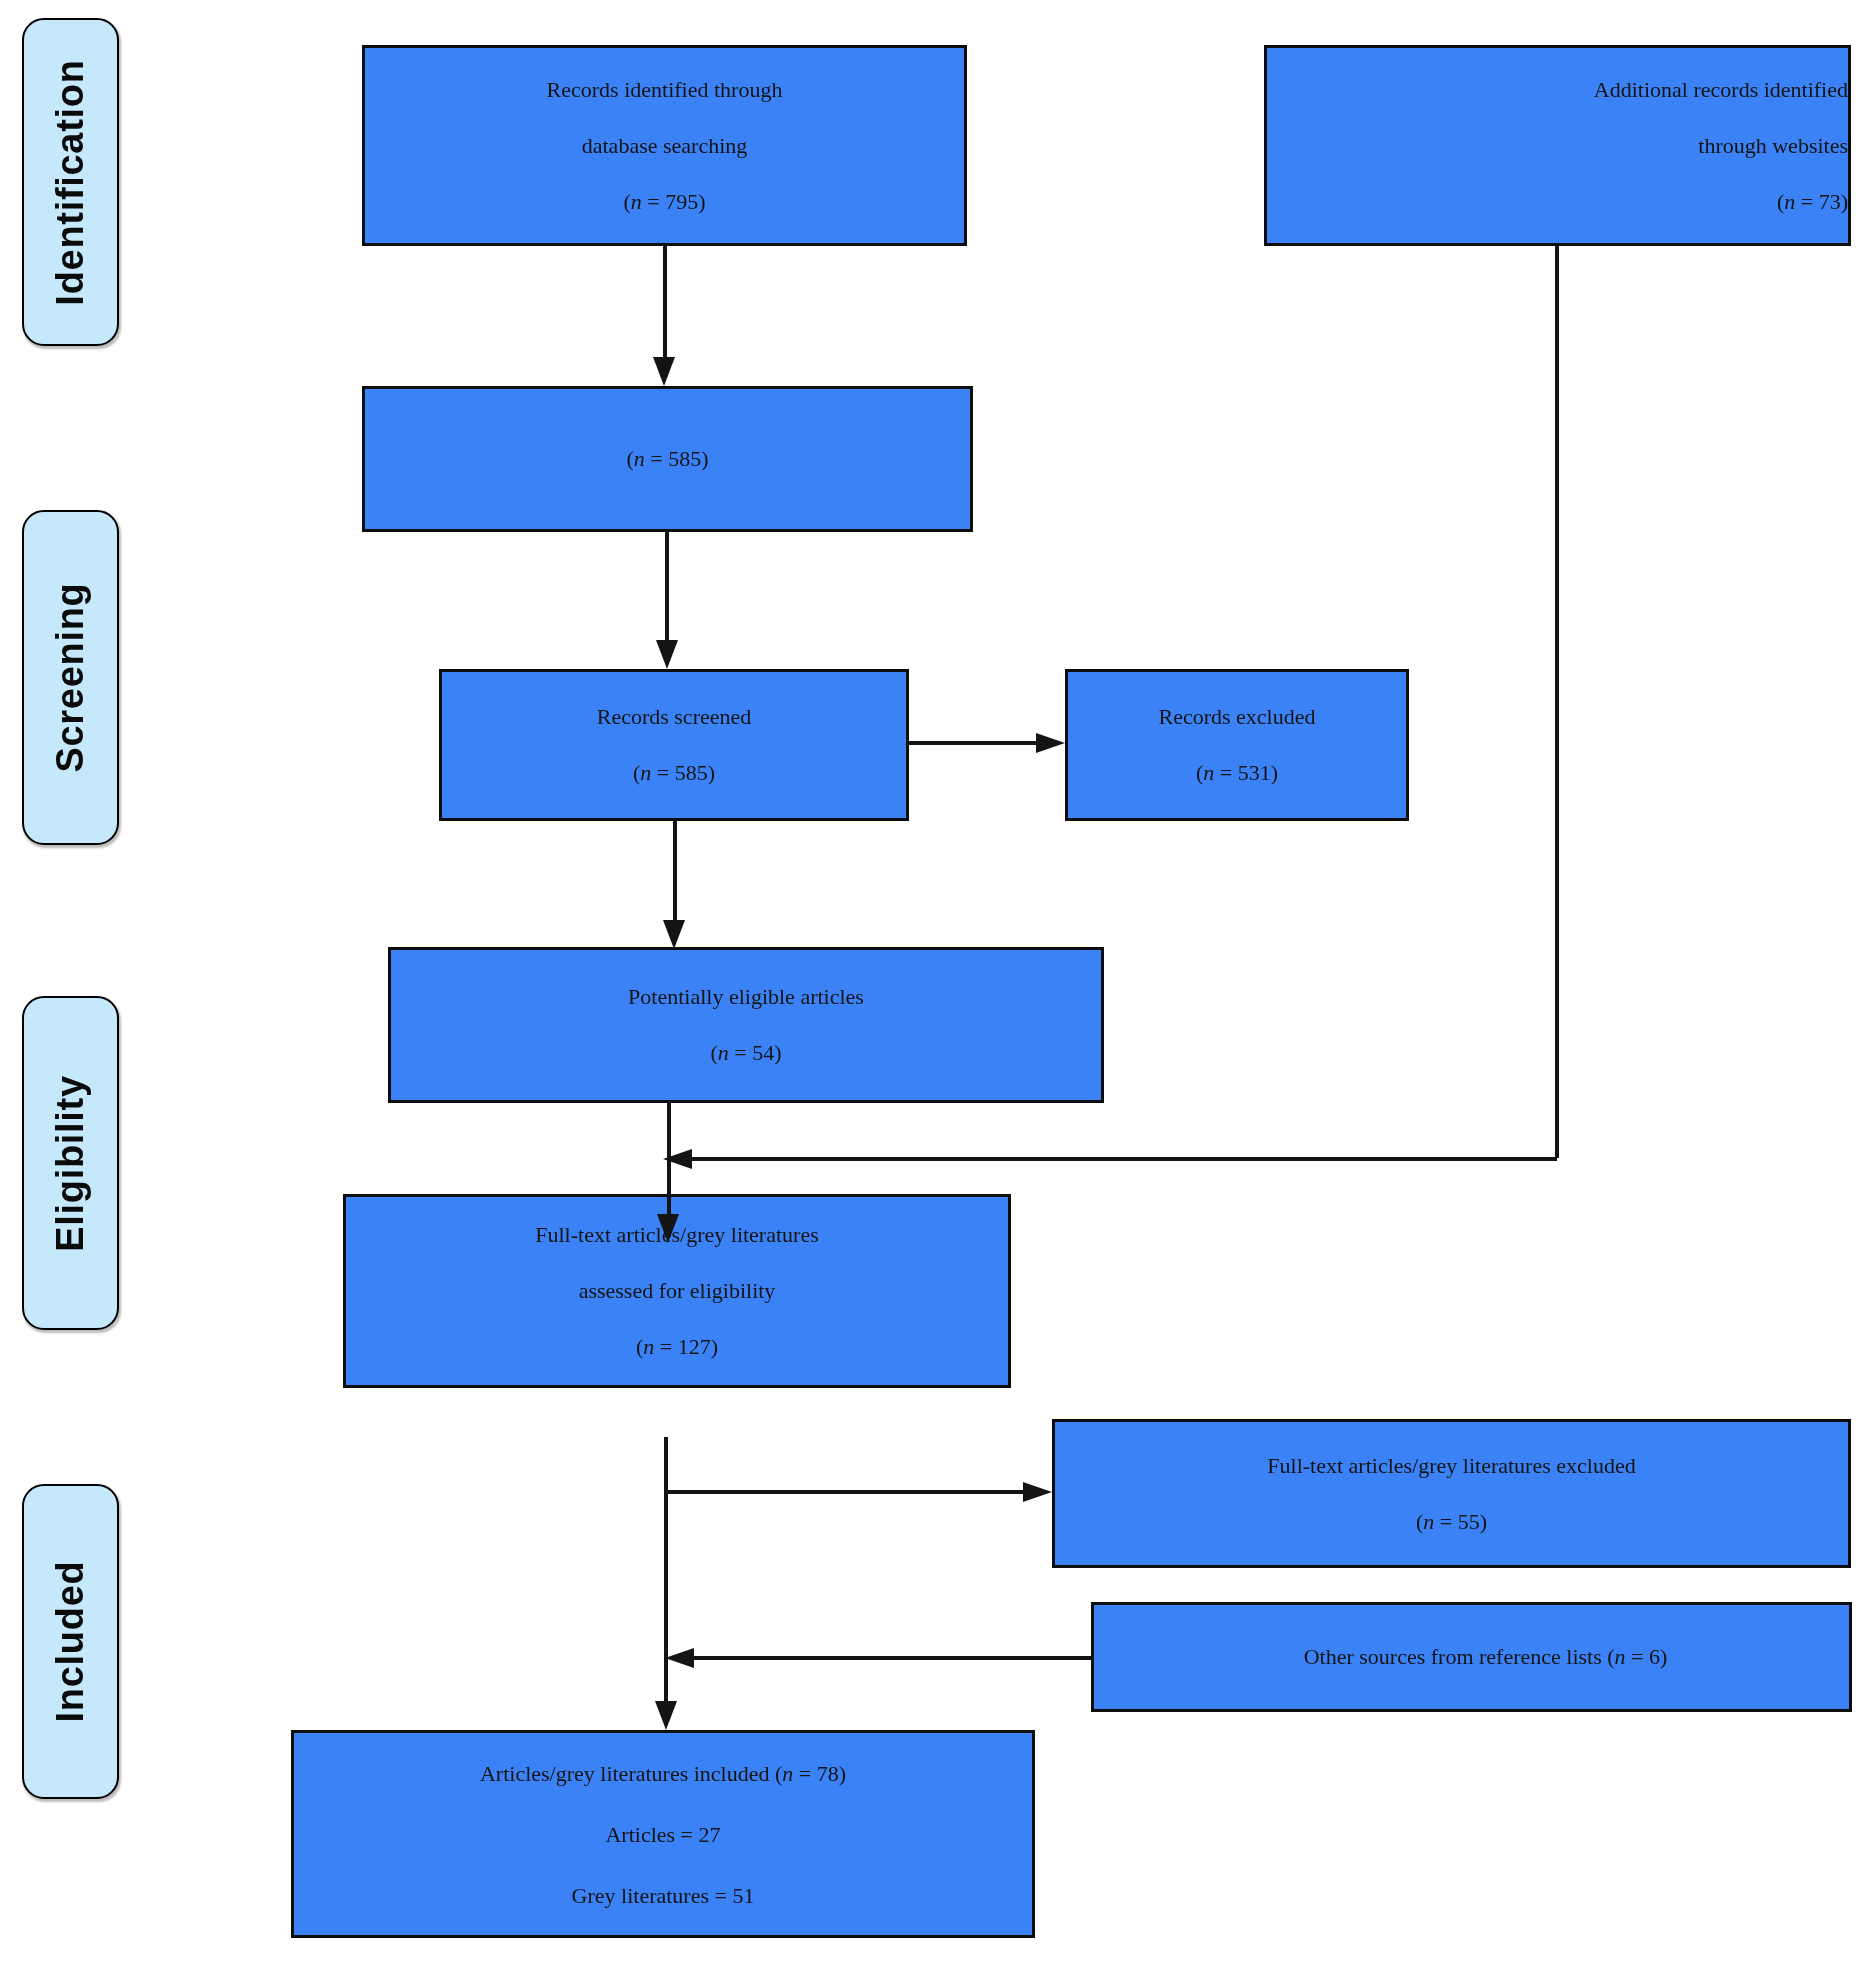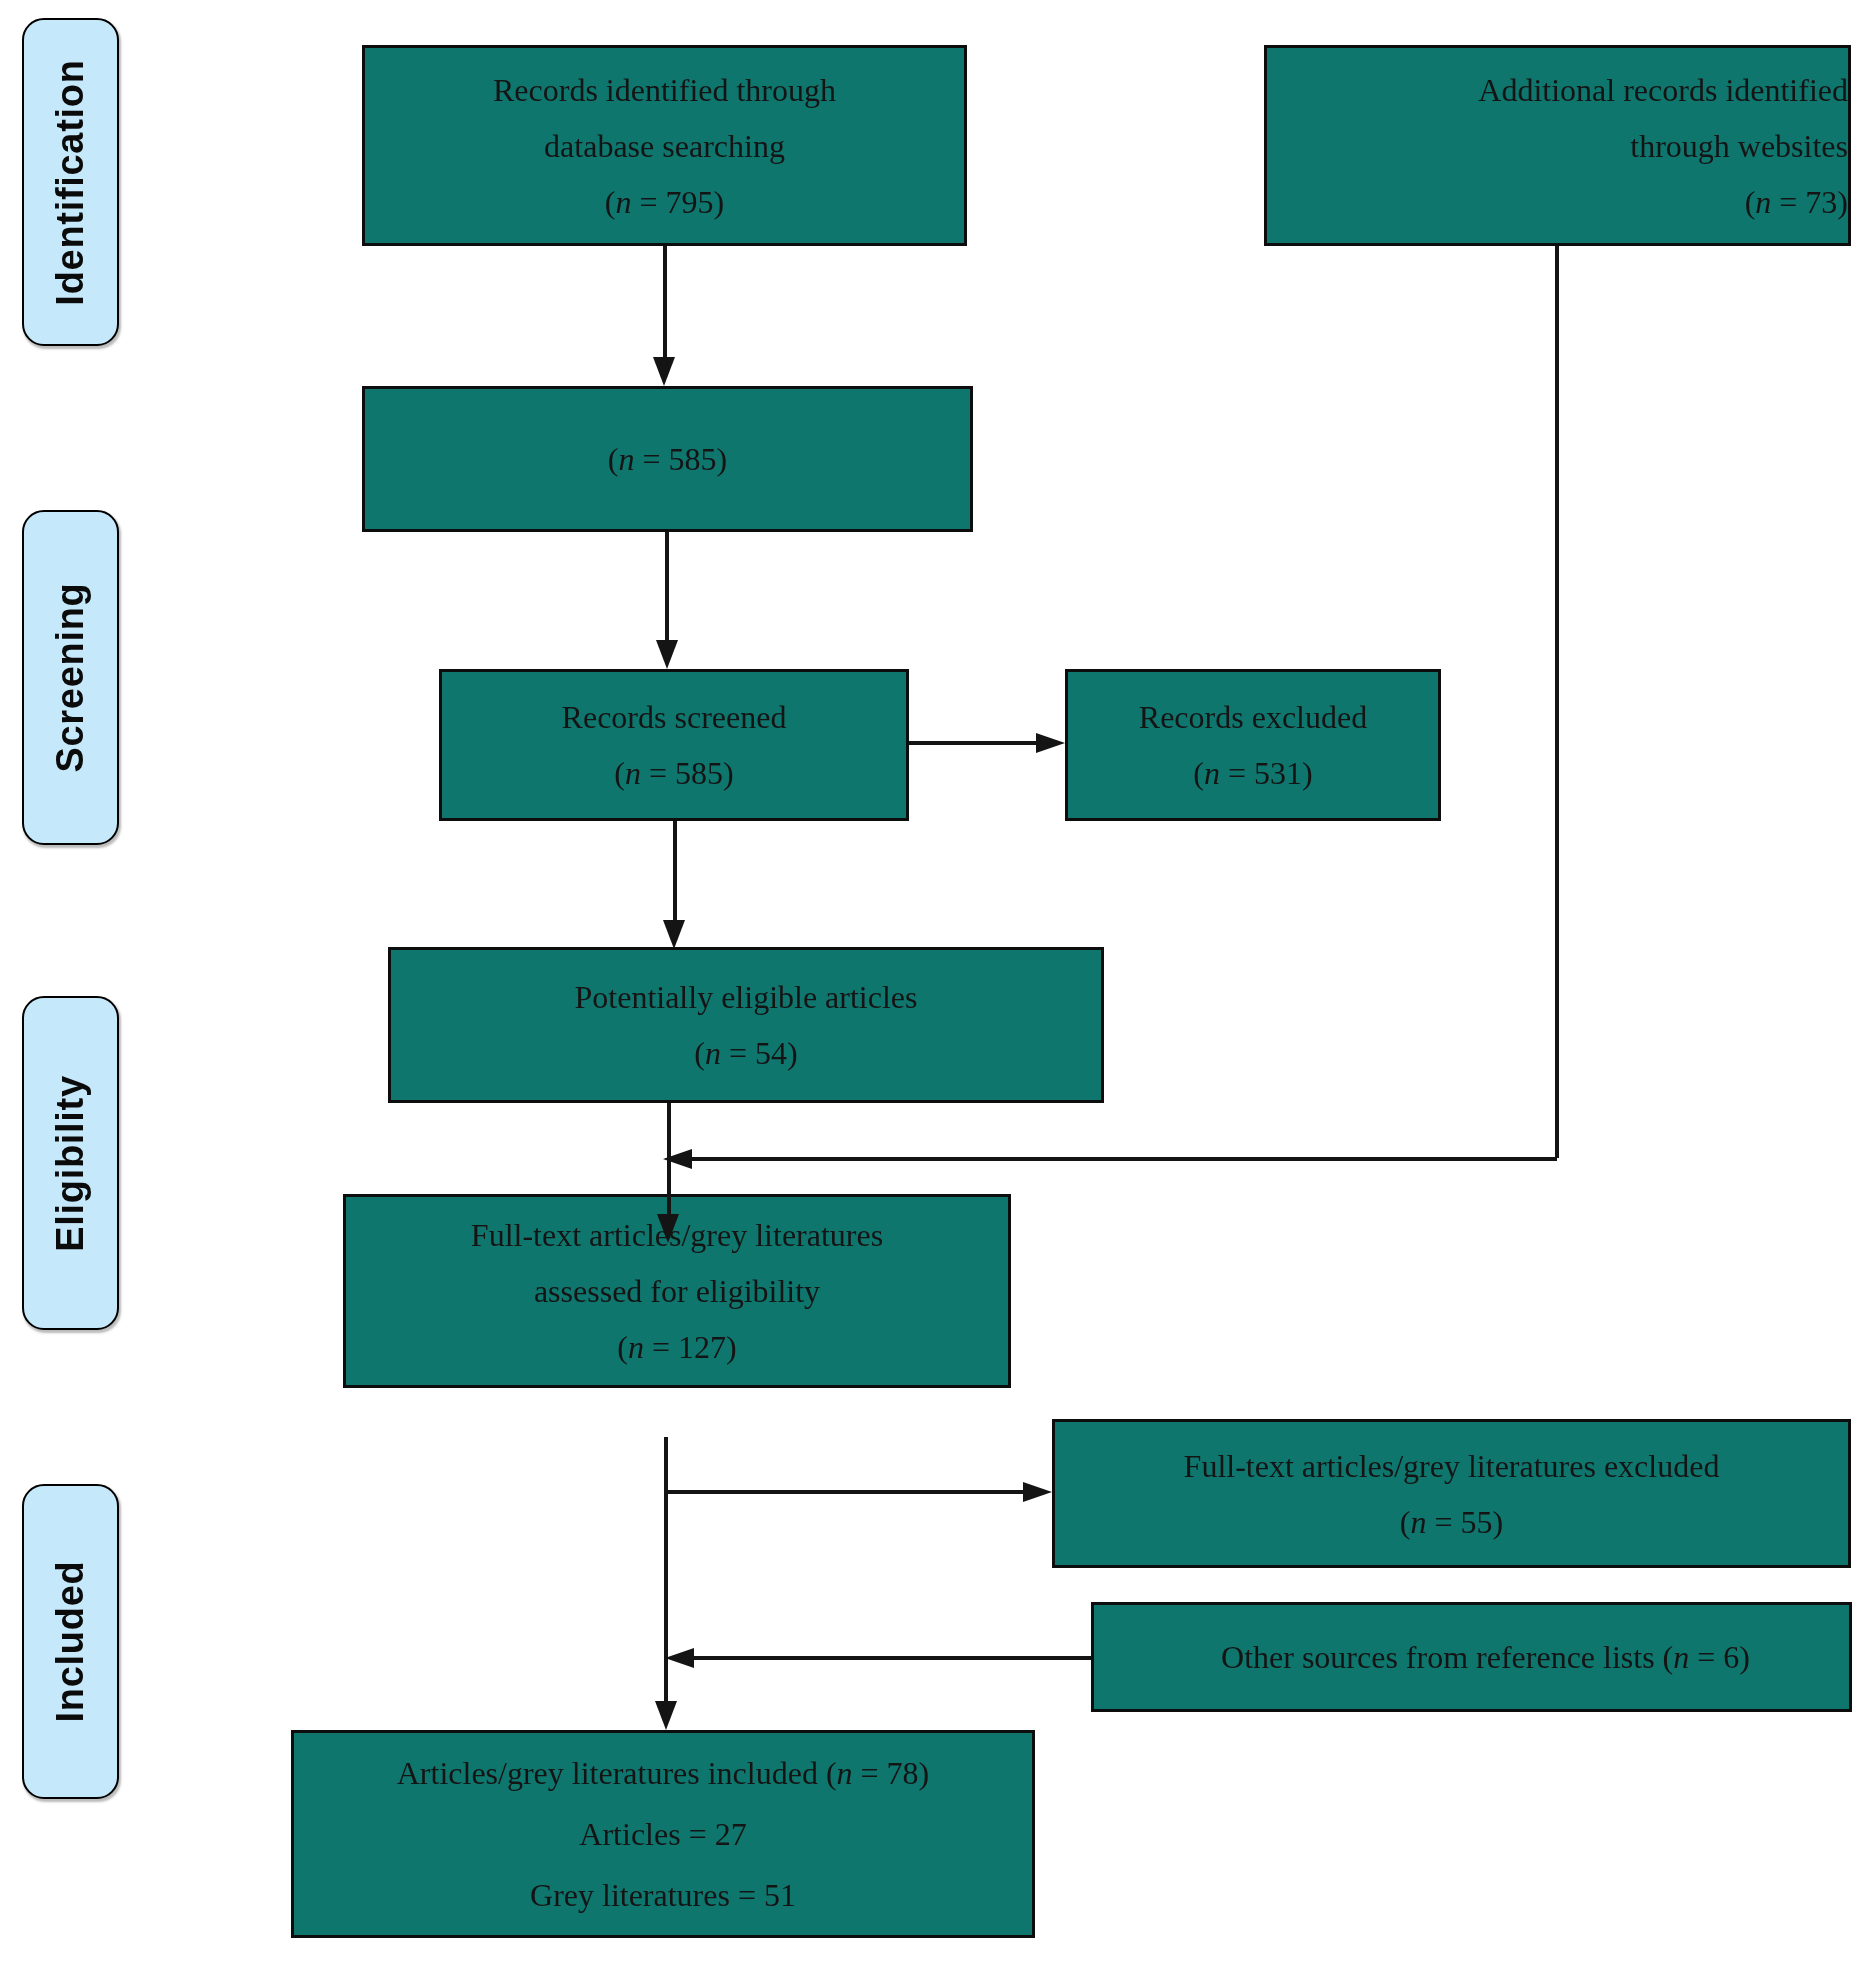--- a/index.html
+++ b/index.html
@@ -24,27 +24,27 @@
     white-space:nowrap;
     font-family:"Liberation Sans", sans-serif;
     font-weight:700;
     font-size:38px;
     letter-spacing:0.7px;
     color:#0b0b0b;
   }
   
   .fbox{
     position:absolute;
-    background:#0f766e;
+    background:#3b82f6;
     border:3.6px solid #0d0d0d;
     box-sizing:border-box;
     display:flex;flex-direction:column;
     align-items:center;justify-content:center;
     text-align:center;
-    font-size:32px;
+    font-size:22px;
     line-height:56px;
     color:#141414;
   }
   
   .vline,.hline{position:absolute;background:#141414;}
   .vline{width:3.6px;}
   .hline{height:3.6px;}
   .ah{position:absolute;width:0;height:0;}
   .ah-down{border-left:11px solid transparent;border-right:11px solid transparent;border-top:29px solid #141414;}
   .ah-right{border-top:10px solid transparent;border-bottom:10px solid transparent;border-left:29px solid #141414;}
@@ -83,21 +83,21 @@
 
   <div class="fbox" style="left:362px;top:386px;width:611px;height:146px;">
     <span>(<i>n</i> = 585)</span>
   </div>
 
   <div class="fbox" style="left:439px;top:669px;width:470px;height:152px;font-family:Liberation Serif, serif;">
     <span>Records screened</span>
     <span>(<i>n</i> = 585)</span>
   </div>
 
-  <div class="fbox" style="left:1065px;top:669px;width:376px;height:152px;">
+  <div class="fbox" style="left:1065px;top:669px;width:344px;height:152px;">
     <span>Records excluded</span>
     <span>(<i>n</i> = 531)</span>
   </div>
 
   <div class="fbox" style="left:388px;top:947px;width:716px;height:156px;">
     <span>Potentially eligible articles</span>
     <span>(<i>n</i> = 54)</span>
   </div>
 
   <div class="fbox" style="left:323px;top:1194px;width:668px;height:194px;margin-left:20px;">

